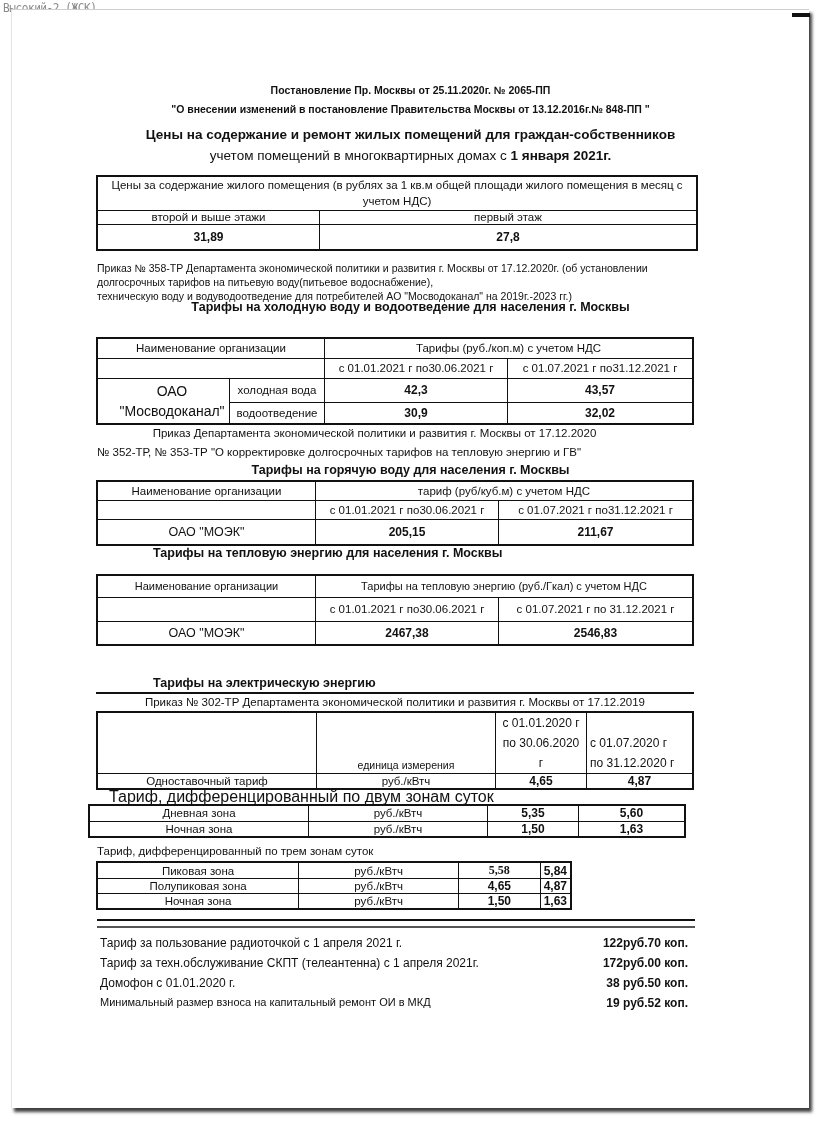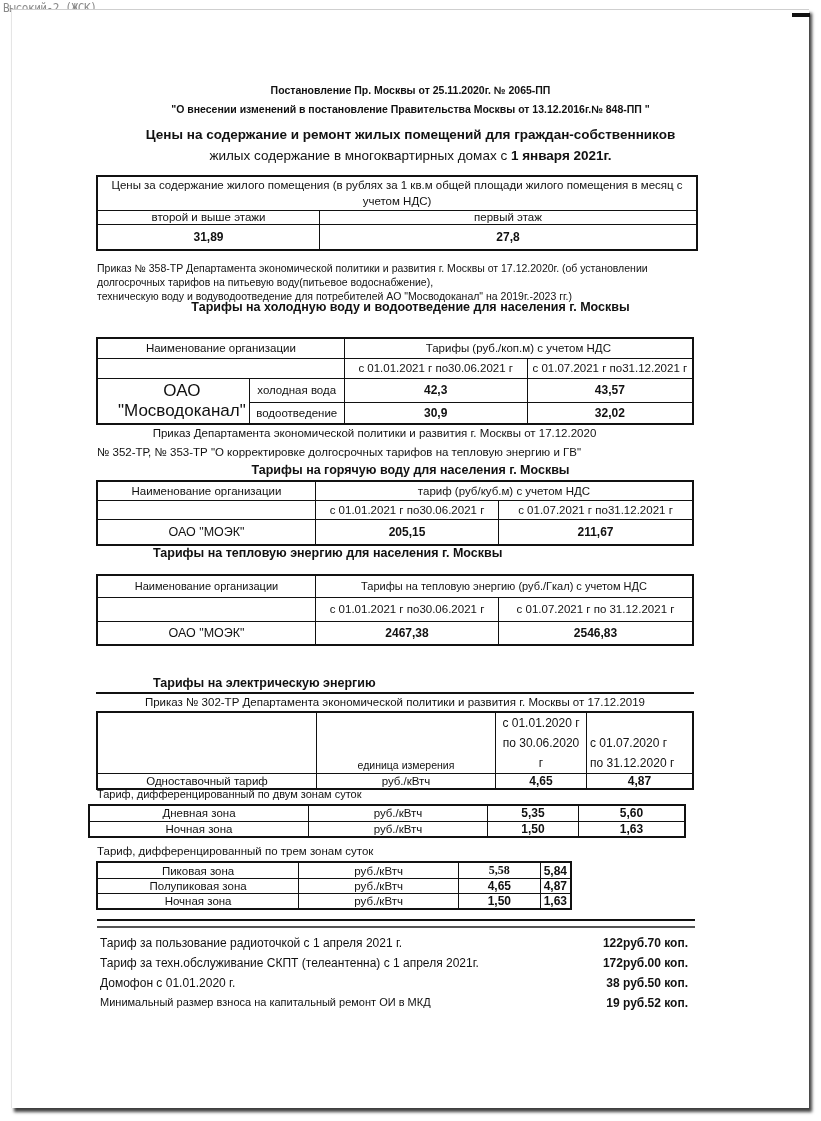--- a/index.html
+++ b/index.html
@@ -39,21 +39,21 @@
 <div class="watermark">Высокий-2 (ЖСК)</div>
 
 <div class="page">
   <div class="page-corner"></div>
 </div>
 
 <div class="abs center h-small" style="left:0;width:821px;top:84px;">Постановление Пр. Москвы от 25.11.2020г. № 2065-ПП</div>
 <div class="abs center h-small" style="left:0;width:821px;top:103px;">"О внесении изменений в постановление Правительства Москвы от 13.12.2016г.№ 848-ПП "</div>
 <div class="abs center h-title" style="left:0;width:821px;top:127px;">Цены на содержание и ремонт жилых помещений для граждан-собственников</div>
 <div class="abs center h-sub" style="left:0;width:821px;top:148px;">
-  <span>жилых содержание в многоквартирных домах с </span><b>1 января  2021г.</b>
+  <span>учетом помещений в многоквартирных домах с </span><b>1 января  2021г.</b>
 </div>
 
 <table class="outer" style="left:96px;top:175px;width:602px;">
   <tbody>
       <tr style="height:34px;">
         <td colspan="2" style="white-space:normal;line-height:16px;">Цены за содержание жилого помещения (в рублях за 1 кв.м общей площади жилого помещения в месяц с учетом НДС)</td>
       </tr>
   <tr style="height:14px;">
     <td style="width:215px;">второй и выше этажи</td>
     <td>первый этаж</td>
@@ -77,21 +77,21 @@
       <tr style="height:20px;">
     <td colspan="2">Наименование организации</td>
     <td colspan="2">Тарифы (руб./коп.м) с учетом НДС</td>
   </tr>
   <tr style="height:20px;">
     <td colspan="2"></td>
     <td style="width:176px;">с 01.01.2021 г по30.06.2021 г</td>
     <td>с 01.07.2021 г по31.12.2021 г</td>
   </tr>
   <tr style="height:24px;">
-    <td rowspan="2" style="width:108px;font-size:17px;line-height:20px;padding-left:20px;">
+    <td rowspan="2" style="width:108px;font-size:14px;line-height:20px;padding-left:20px;">
       <div>ОАО</div>
       <div>"Мосводоканал"</div>
     </td>
     <td style="width:88px;">холодная вода</td>
     <td class="num">42,3</td>
     <td class="num">43,57</td>
   </tr>
   <tr style="height:22px;">
     <td>водоотведение</td>
     <td class="num">30,9</td>
@@ -164,21 +164,21 @@
   </tr>
   <tr style="height:15px;">
     <td>Одноставочный тариф</td>
     <td>руб./кВтч</td>
     <td class="num">4,65</td>
     <td class="num">4,87</td>
   </tr>
 </tbody>
   </table>
 
-<div class="abs" style="left:97px;top:788px;font-size:11px;">Тариф, дифференцированный по двум зонам суток</div>
+<div class="abs" style="left:109px;top:788px;font-size:16px;">Тариф, дифференцированный по двум зонам суток</div>
 <table class="outer" style="left:88px;top:804px;width:598px;">
   <tbody>
       <tr style="height:16px;">
     <td style="width:212px;">Дневная зона</td>
     <td style="width:172px;">руб./кВтч</td>
     <td class="num" style="width:84px;">5,35</td>
     <td class="num">5,60</td>
   </tr>
   <tr style="height:16px;">
     <td>Ночная зона</td>

